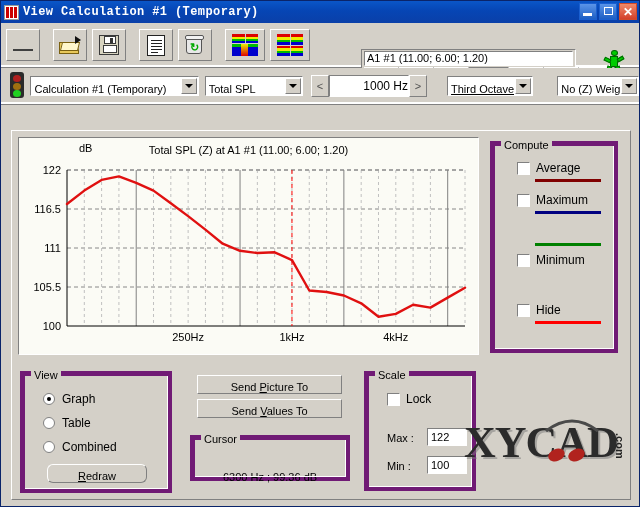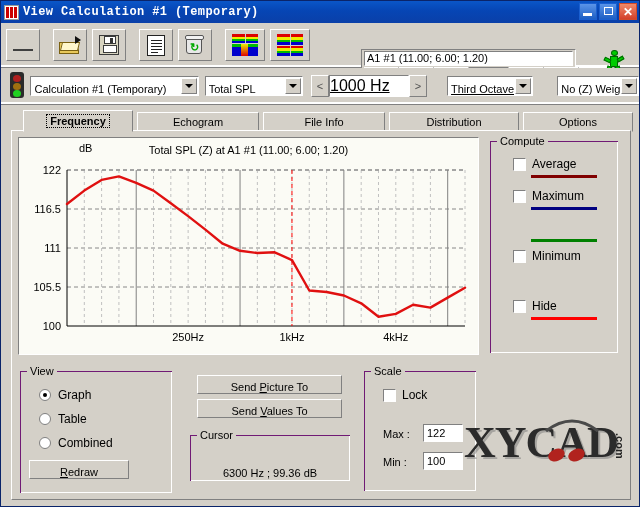--- a/index.html
+++ b/index.html
@@ -152,21 +152,21 @@
   }
   .spinb{
     width:18px;height:22px;background:#d4d0c8;
     border:1px solid;border-color:#fff #808080 #808080 #fff;
     box-sizing:border-box;display:flex;align-items:center;justify-content:center;
     font-size:11px;color:#505050;
   }
   .spinv{
     width:80px;height:22px;background:#fff;
     border:1px solid;border-color:#808080 #fff #fff #808080;
-    box-sizing:border-box;text-align:left;line-height:20px;font-size:16px;color:#000;text-decoration:underline;
+    box-sizing:border-box;text-align:right;line-height:20px;font-size:12px;color:#000;
   }
 
   
   .client{
     position:absolute;left:0;top:104px;width:638px;height:401px;
     background:#d4d0c8;
   }
   
   .tabstrip{position:absolute;left:10px;top:5px;width:620px;height:22px;}
   .tab{
@@ -202,21 +202,21 @@
   .chart-title{
     position:absolute;left:0;top:6px;width:100%;text-align:center;
     font-size:11px;color:#000;
   }
   .chart-unit{position:absolute;left:28px;top:4px;font-size:11px;color:#000;margin-left:32px;}
   .plot{position:absolute;left:0;top:0;width:461px;height:218px;}
 
   
   .gb{
     position:absolute;background:transparent;
-    border:1px solid #701a75;
+    border:5px solid #701a75;
     box-sizing:border-box;
   }
   .gb::after{
     content:"";position:absolute;left:-1px;top:-1px;right:-1px;bottom:-1px;
     border:1px solid #fff;pointer-events:none;
     clip-path:inset(1px 0 0 1px);
   }
   .gb > .gbt{
     position:absolute;top:-7px;left:6px;background:#d4d0c8;
     padding:0 3px;font-size:11px;color:#000;z-index:2;
@@ -412,37 +412,20 @@
     <div class="combo" style="width:93px;margin-left:24px;">
       <span>No (Z) Weigh</span>
       <span class="arrow">
           <span class="tri-d"></span>
         </span>
     </div>
   </div>
 
   <div class="client">
 
-    <div class="tabstrip">
-      <div class="tab active" style="left:12px;width:110px;">
-        <span class="lbl">Frequency</span>
-      </div>
-      <div class="tab" style="left:126px;width:122px;">
-        <span class="lbl">Echogram</span>
-      </div>
-      <div class="tab" style="left:252px;width:122px;">
-        <span class="lbl">File Info</span>
-      </div>
-      <div class="tab" style="left:378px;width:130px;">
-        <span class="lbl">Distribution</span>
-      </div>
-      <div class="tab" style="left:512px;width:110px;">
-        <span class="lbl">Options</span>
-      </div>
-    </div>
 
     <div class="tabbody">
 
       <div class="chartpanel">
         <div class="chart-unit">dB</div>
         <div class="chart-title">Total SPL (Z) at A1 #1  (11.00; 6.00; 1.20)</div>
         <svg class="plot" id="plotsvg" viewBox="0 0 461 218" preserveAspectRatio="none">
             <text x="42" y="192" text-anchor="end" font-family="&quot;Liberation Sans&quot;, sans-serif" font-size="11" fill="#000">100</text>
             <line x1="48" y1="149" x2="446" y2="149" stroke="#888" stroke-width="1" stroke-dasharray="4,3"></line>
             <text x="42" y="153" text-anchor="end" font-family="&quot;Liberation Sans&quot;, sans-serif" font-size="11" fill="#000">105.5</text>
@@ -521,21 +504,21 @@
           <span class="cbl">Graph</span>
         </div>
         <div class="rrow" style="left:18px;top:40px;">
           <span class="radio"></span>
           <span class="cbl">Table</span>
         </div>
         <div class="rrow" style="left:18px;top:64px;">
           <span class="radio"></span>
           <span class="cbl">Combined</span>
         </div>
-        <div class="btn" style="left:8px;top:88px;width:100px;height:19px;">
+        <div class="btn" style="left:22px;top:88px;width:100px;height:19px;border-radius:6px;">
           <span><span class="u">R</span><span>edraw</span></span>
         </div>
       </div>
 
       <div class="btn" style="left:185px;top:244px;width:145px;height:19px;">
         <span>Send <span class="u">P</span>icture To</span>
       </div>
       <div class="btn" style="left:185px;top:268px;width:145px;height:19px;">
         <span>Send <span class="u">V</span>alues To</span>
       </div>

